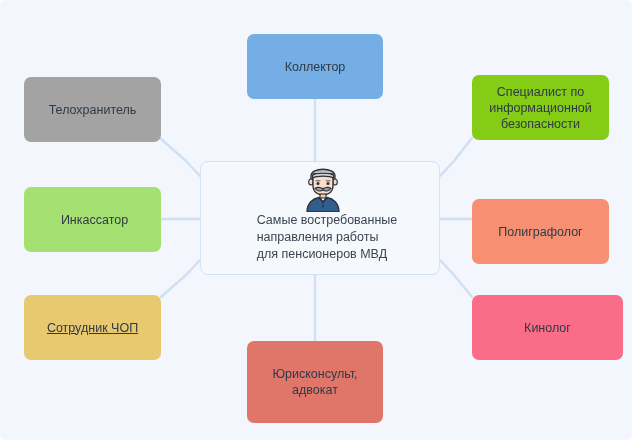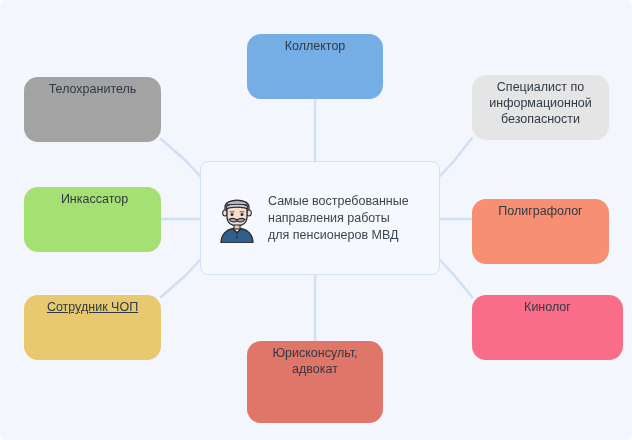--- a/index.html
+++ b/index.html
@@ -26,42 +26,42 @@
     left: 0;
     top: 0;
     width: 632px;
     height: 440px;
     pointer-events: none;
   }
   .node {
     position: absolute;
     box-sizing: border-box;
     display: flex;
-    align-items: flex-start;
+    align-items: center;
     justify-content: center;
     text-align: center;
-    border-radius: 14px;
+    border-radius: 7px;
     color: #2f3a45;
     font-size: 12.5px;
     line-height: 16px;
     padding: 4px 8px;
     z-index: 3;
   }
   #hub {
     position: absolute;
     left: 200px;
     top: 161px;
     width: 240px;
     height: 114px;
     box-sizing: border-box;
     border: 1.4px solid #d3e3f6;
     border-radius: 8px;
     background: #f5f8fd;
     display: flex;
-    flex-direction: row;
+    flex-direction: column;
     align-items: center;
     justify-content: flex-start;
     z-index: 4;
     padding-left: 14px;
   }
   #hub-avatar {
     flex: 0 0 auto;
     width: 44px;
     height: 50px;
     margin-right: 9px;
@@ -93,21 +93,21 @@
   </svg>
 
   <div class="node" style="left:247px; top:34px; width:136px; height:65px; background:#74aee4;">
     <span>Коллектор</span>
   </div>
 
   <div class="node" style="left:24px; top:77px; width:137px; height:65px; background:#a3a3a3;">
     <span>Телохранитель</span>
   </div>
 
-  <div class="node" style="left:472px; top:75px; width:137px; height:65px; background:#e5e5e5;">
+  <div class="node" style="left:472px; top:75px; width:137px; height:65px; background:#84cc16;">
     <span>Специалист по информационной безопасности</span>
   </div>
 
   <div class="node" style="left:24px; top:187px; width:137px; height:65px; background:#a5e072;padding-left:12px;">
     <span>Инкассатор</span>
   </div>
 
   <div class="node" style="left:472px; top:187px; width:137px; height:65px; background:#f79072;margin-top:12px;">
     <span>Полиграфолог</span>
   </div>

